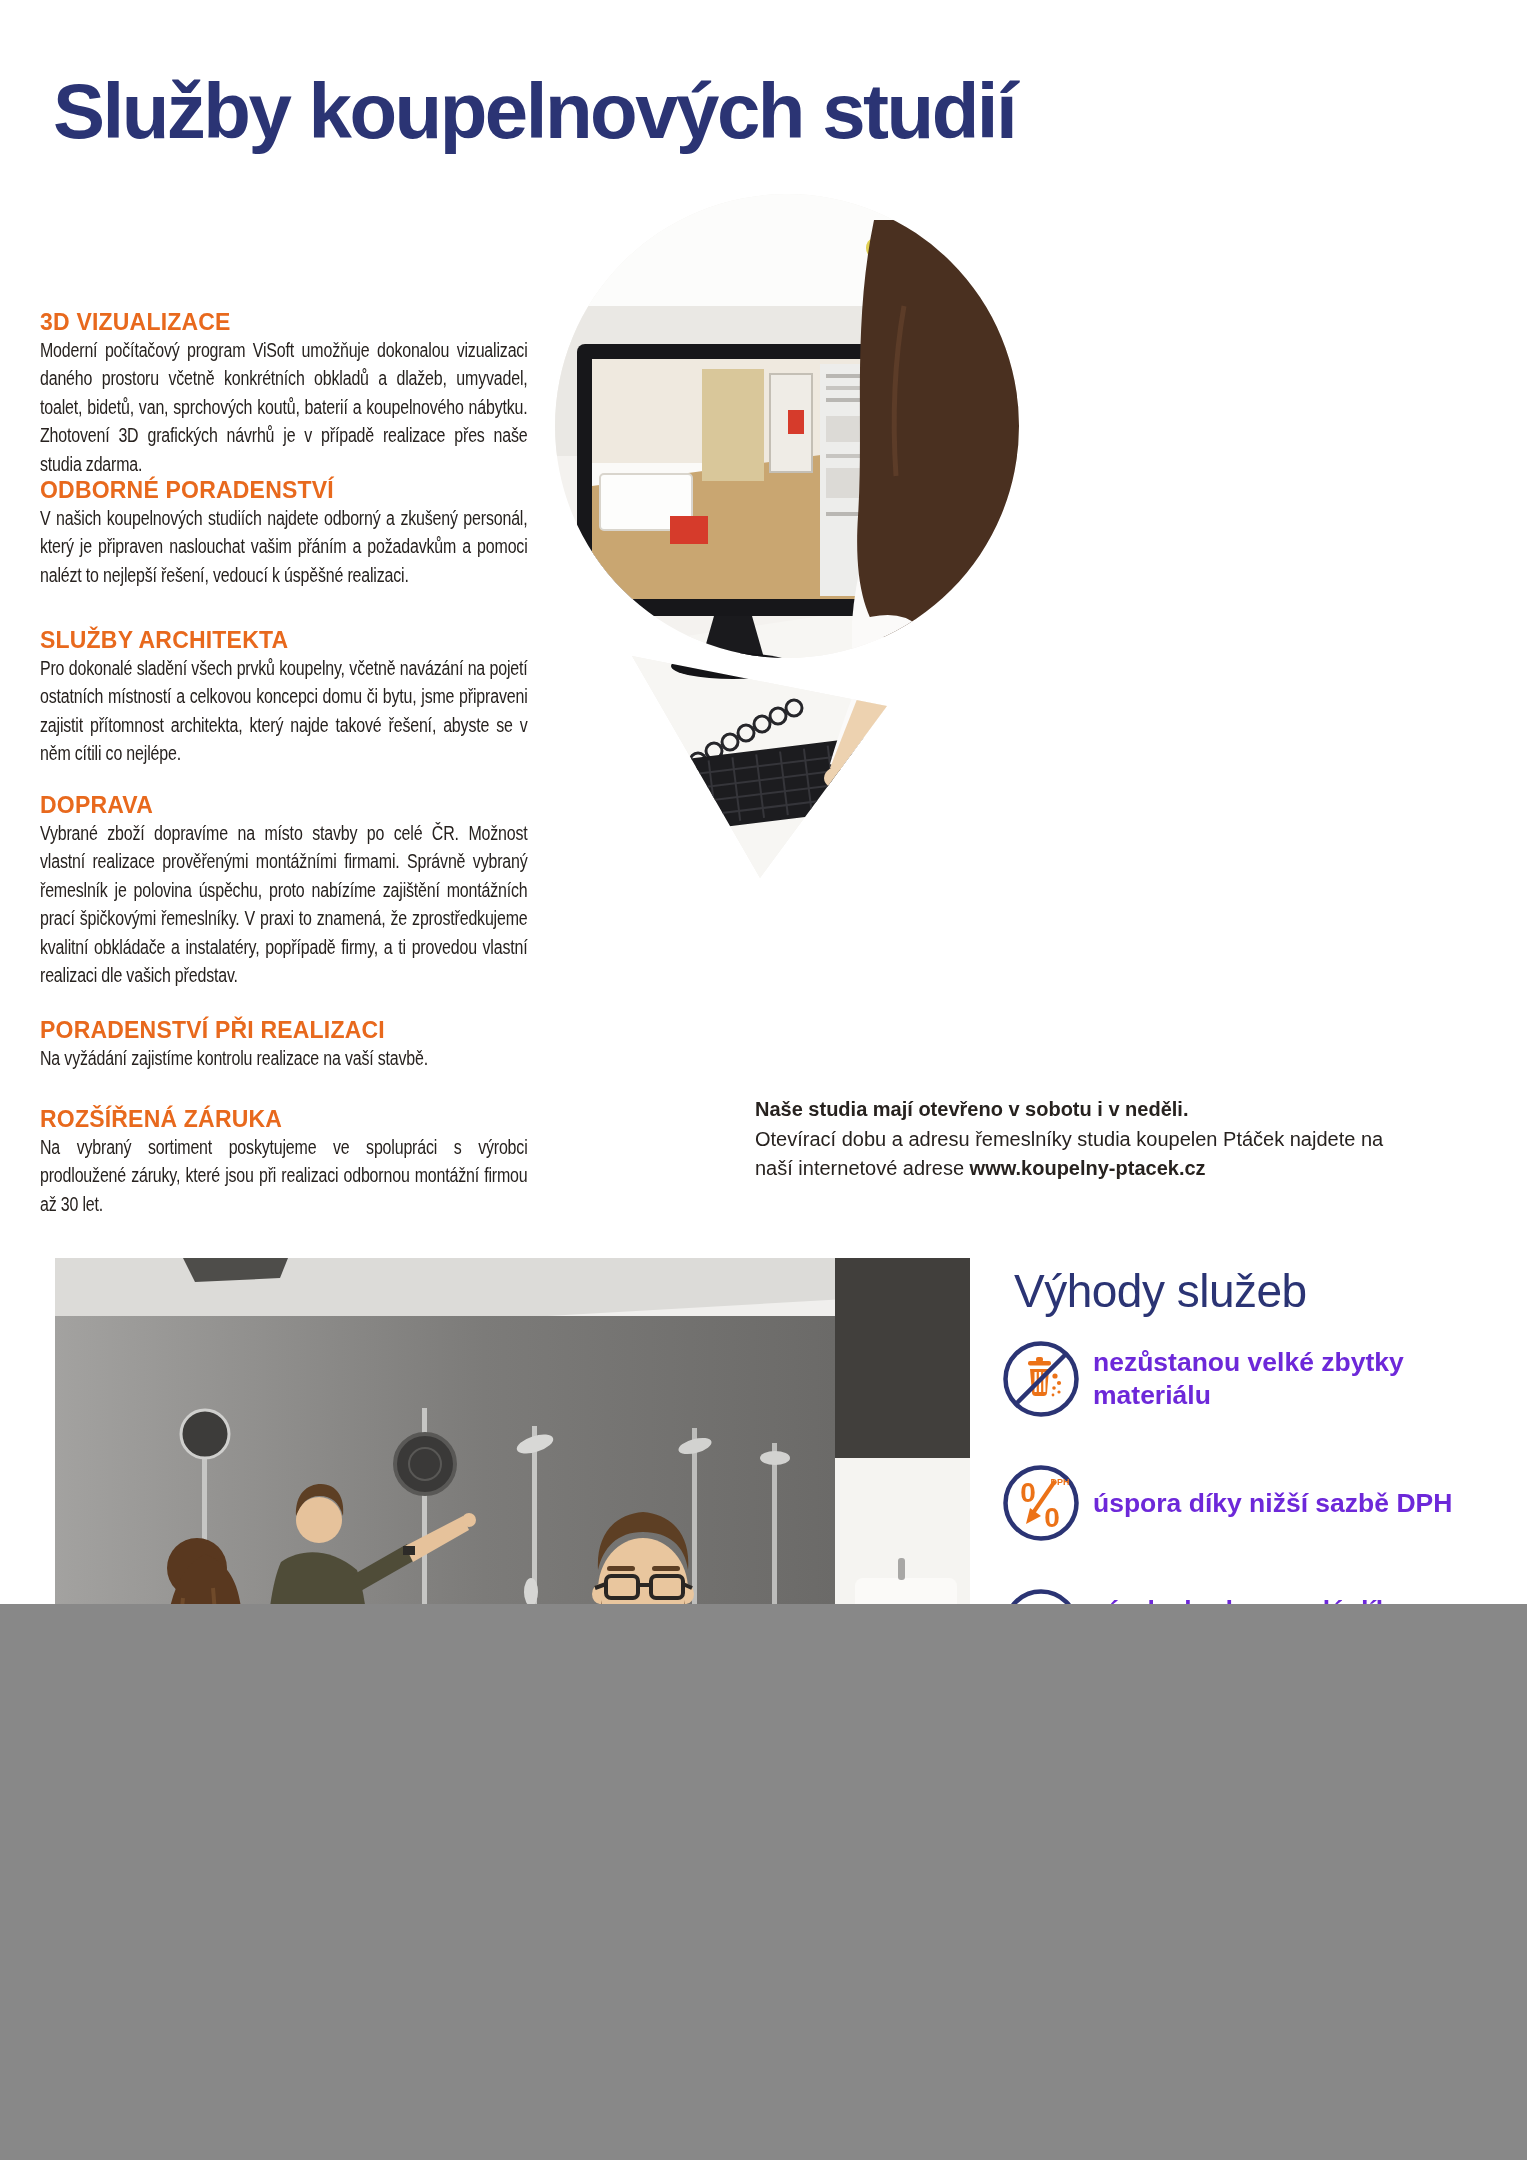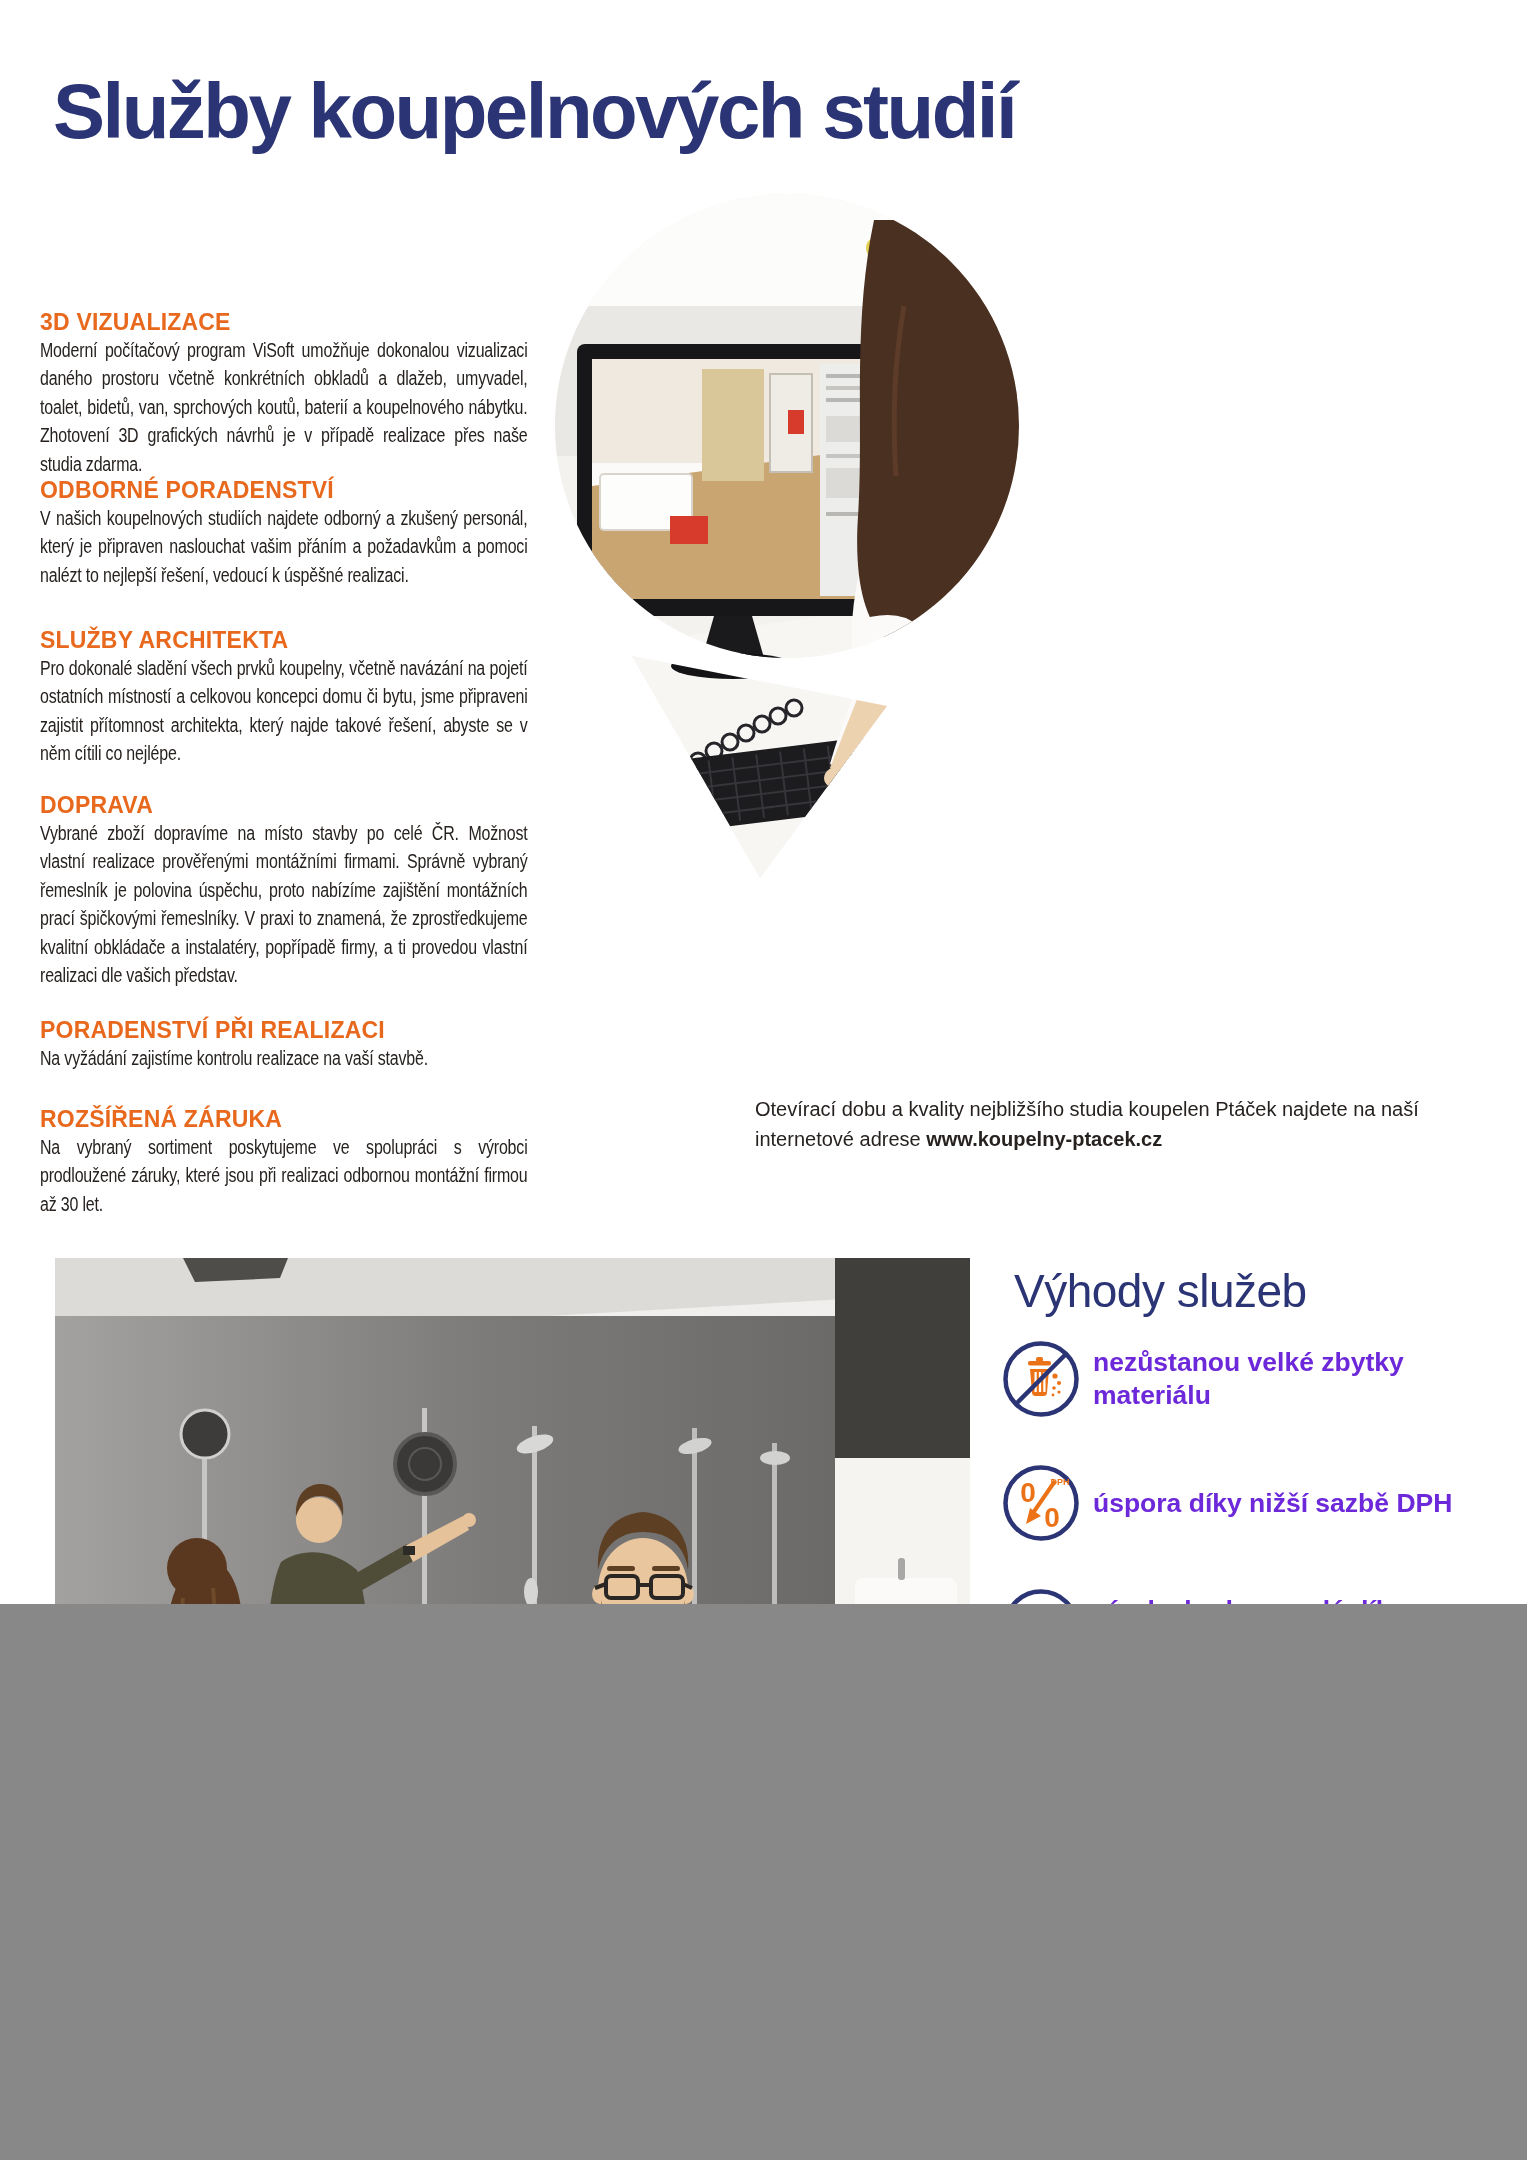--- a/index.html
+++ b/index.html
@@ -165,21 +165,22 @@
         </g>
         <ellipse cx="388" cy="276" rx="17" ry="14" fill="#ecd0ad"></ellipse>
         <path d="M322 34 C300 140 312 240 306 330 C302 392 312 432 332 452 L470 452 L470 34 Z" fill="#4a3020"></path>
         <path d="M352 120 Q338 200 344 290" stroke="#5c3c28" stroke-width="5" fill="none"></path>
         <path d="M300 436 Q346 420 366 440 L360 470 Q322 458 300 452 Z" fill="#fbfaf9"></path>
       </g>
     </g>
   </svg>
 
   <div class="note">
-    <div><span>Otevírací dobu a kvality nejbližšího studia koupelen Ptáček najdete na naší internetové adrese </span><span class="b">www.koupelny-ptacek.cz</span></div>
+    <div class="b">Naše studia mají otevřeno v sobotu i v neděli.</div>
+    <div><span>Otevírací dobu a adresu řemeslníky studia koupelen Ptáček najdete na naší internetové adrese </span><span class="b">www.koupelny-ptacek.cz</span></div>
   </div>
 
   <svg class="showroom" viewBox="0 0 915 794">
     <defs>
       <linearGradient id="wallGrad" x1="0" y1="0" x2="1" y2="0">
         <stop offset="0" stop-color="#a3a2a0"></stop>
           <stop offset="0.55" stop-color="#7c7b79"></stop>
         <stop offset="1" stop-color="#6b6a68"></stop>
       </linearGradient>
     </defs>

